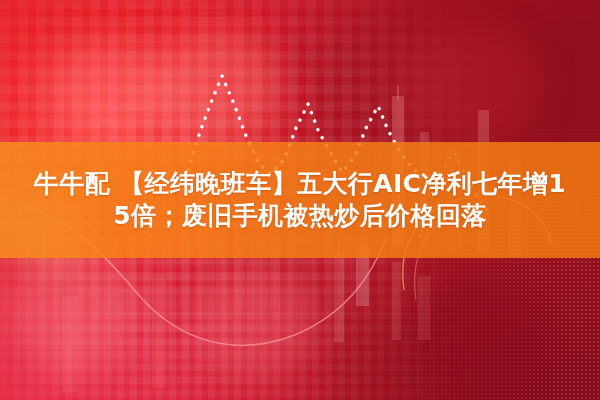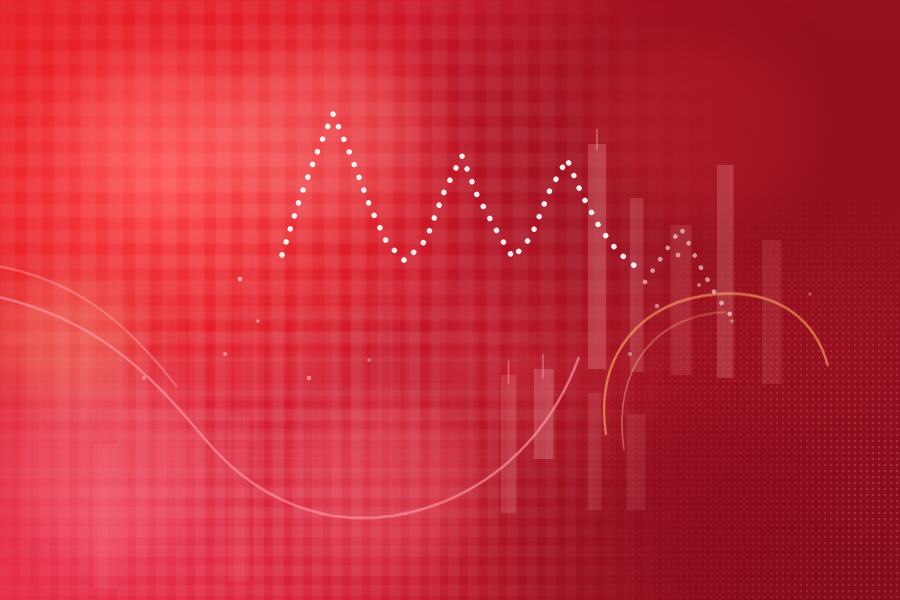--- a/index.html
+++ b/index.html
@@ -161,14 +161,18 @@
       <circle cx="246" cy="240" r="1.2" opacity="0.36"></circle>
       <circle cx="452" cy="170" r="1.6" opacity="0.50"></circle>
       <circle cx="466" cy="190" r="1.3" opacity="0.42"></circle>
       <circle cx="438" cy="204" r="1.5" opacity="0.44"></circle>
       <circle cx="488" cy="214" r="1.2" opacity="0.36"></circle>
       <circle cx="420" cy="236" r="1.4" opacity="0.40"></circle>
       <circle cx="540" cy="196" r="1.2" opacity="0.30"></circle>
     </g>
   </svg>
 
+  <div id="title-band">
+    <div class="tline">牛牛配 【经纬晚班车】五大行AIC净利七年增1</div>
+    <div class="tline">5倍；废旧手机被热炒后价格回落</div>
+  </div>
 
 </div>
 
 </body></html>

